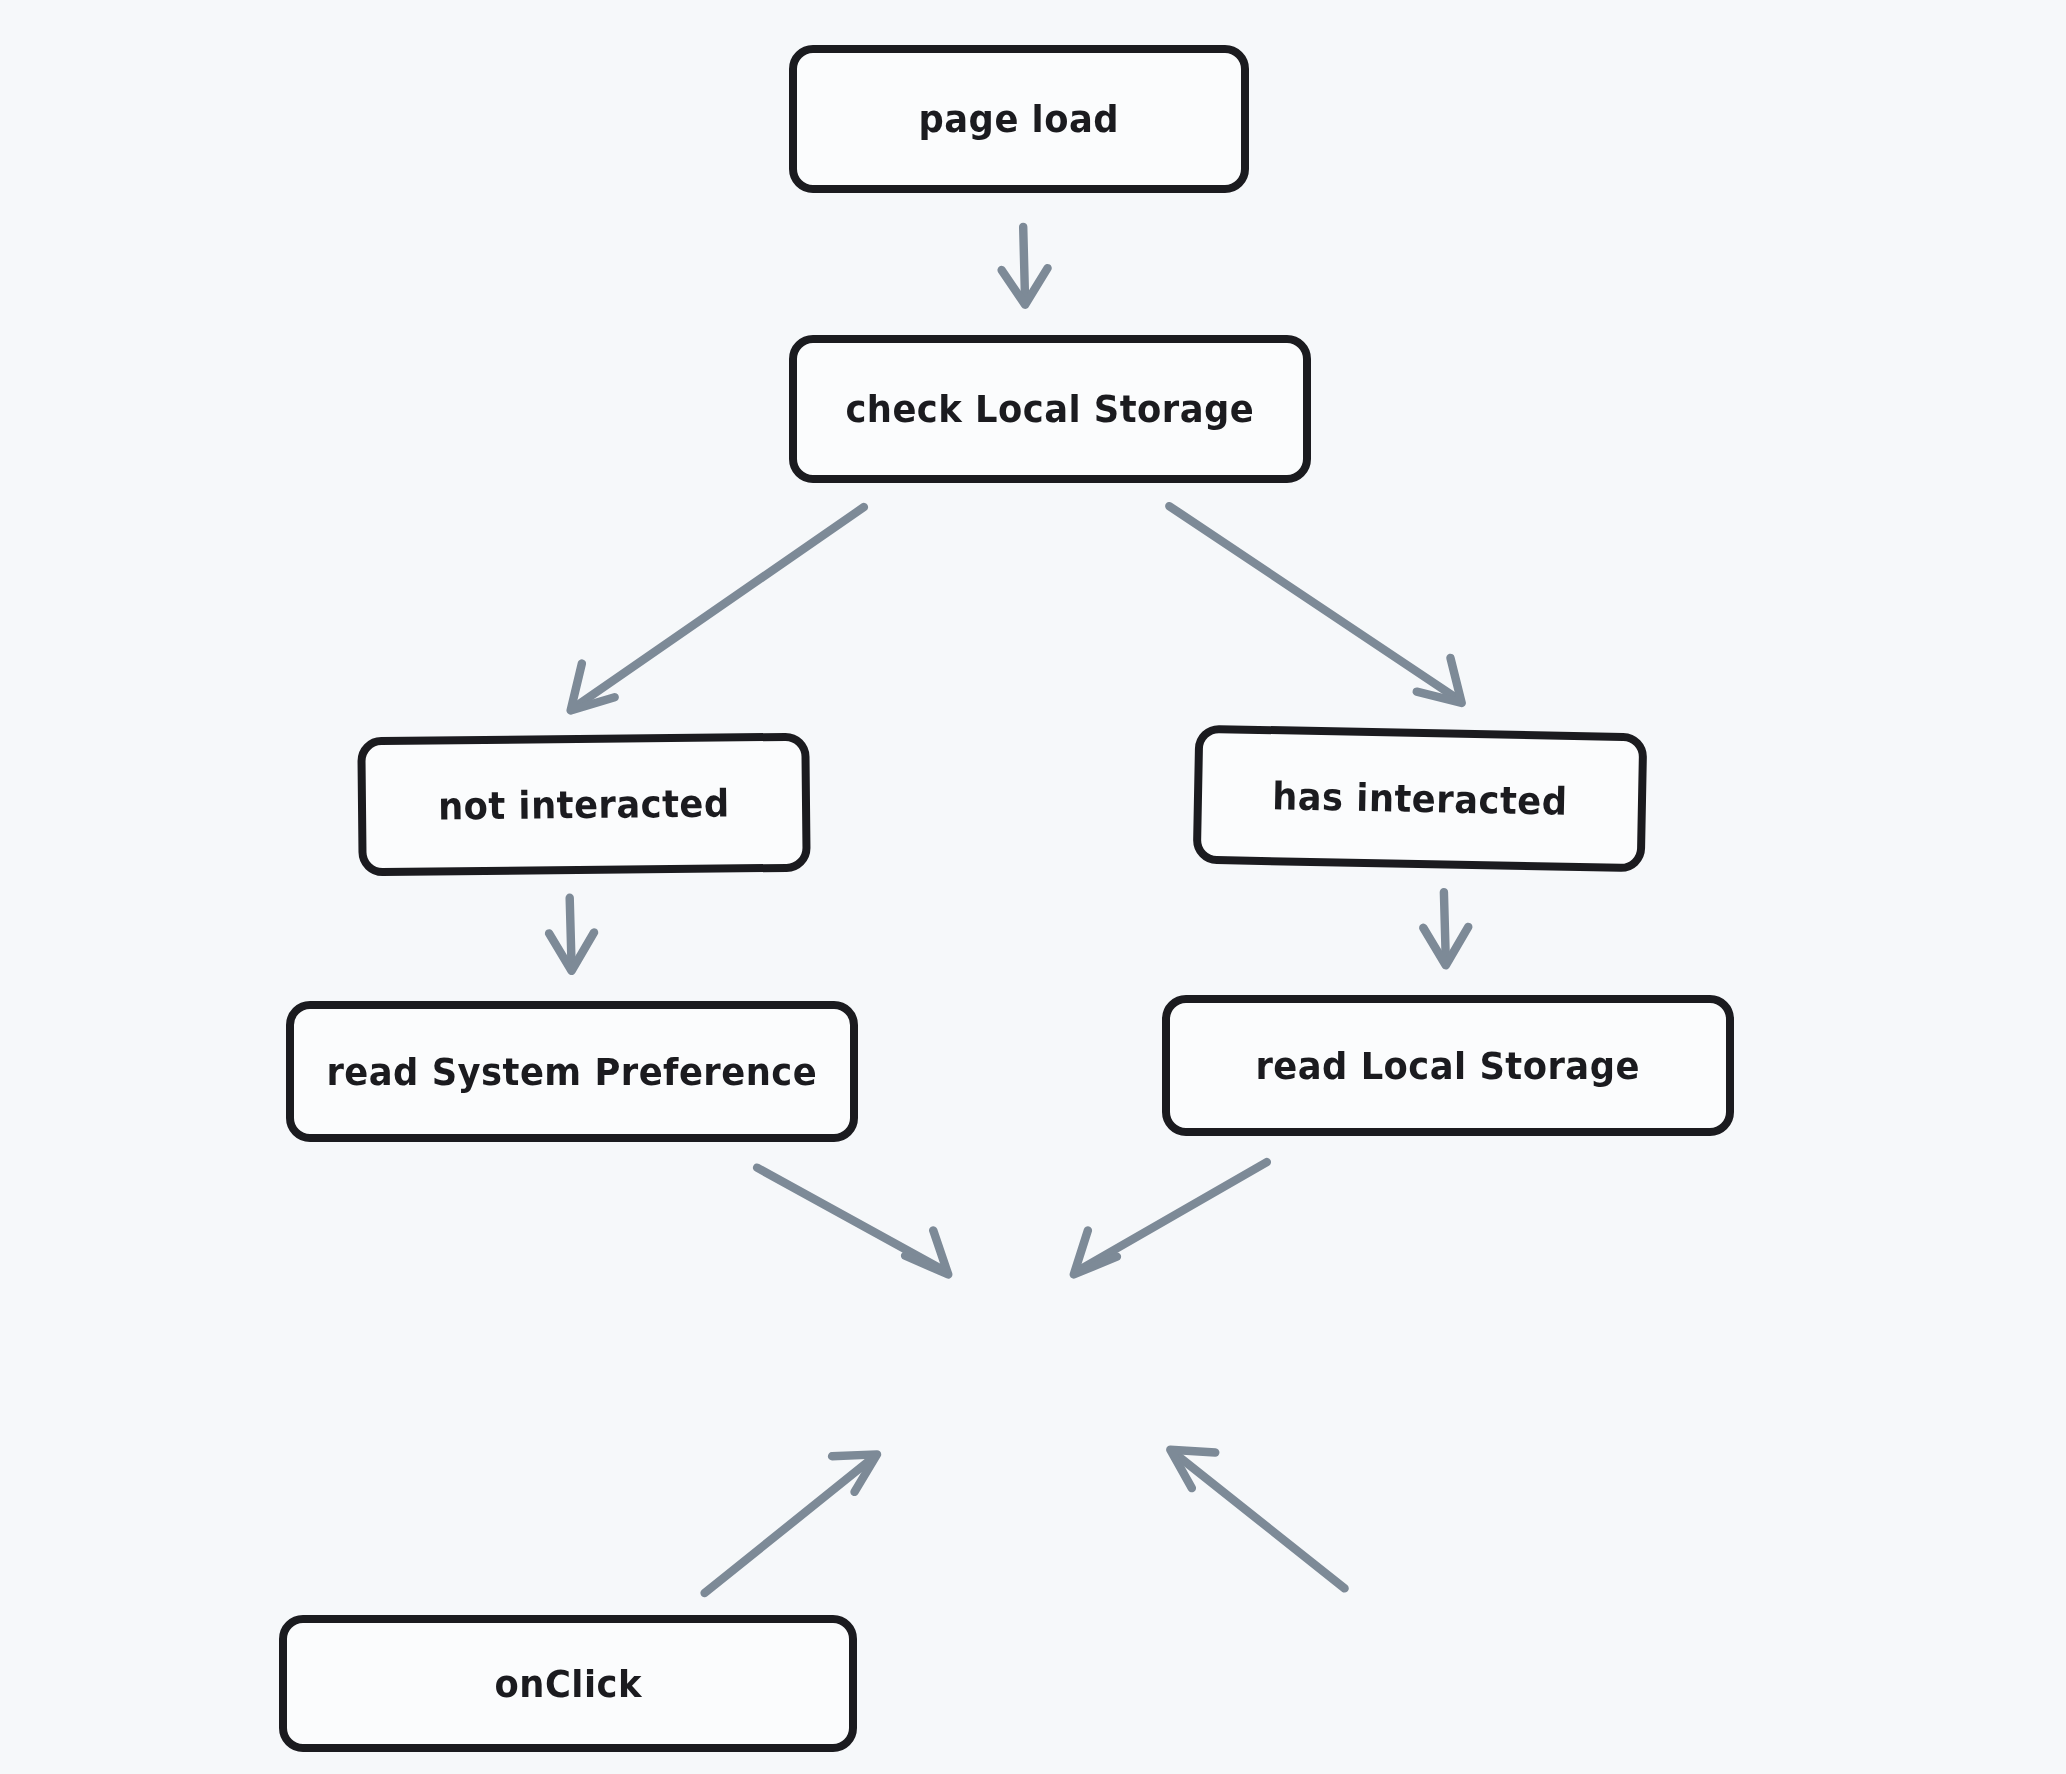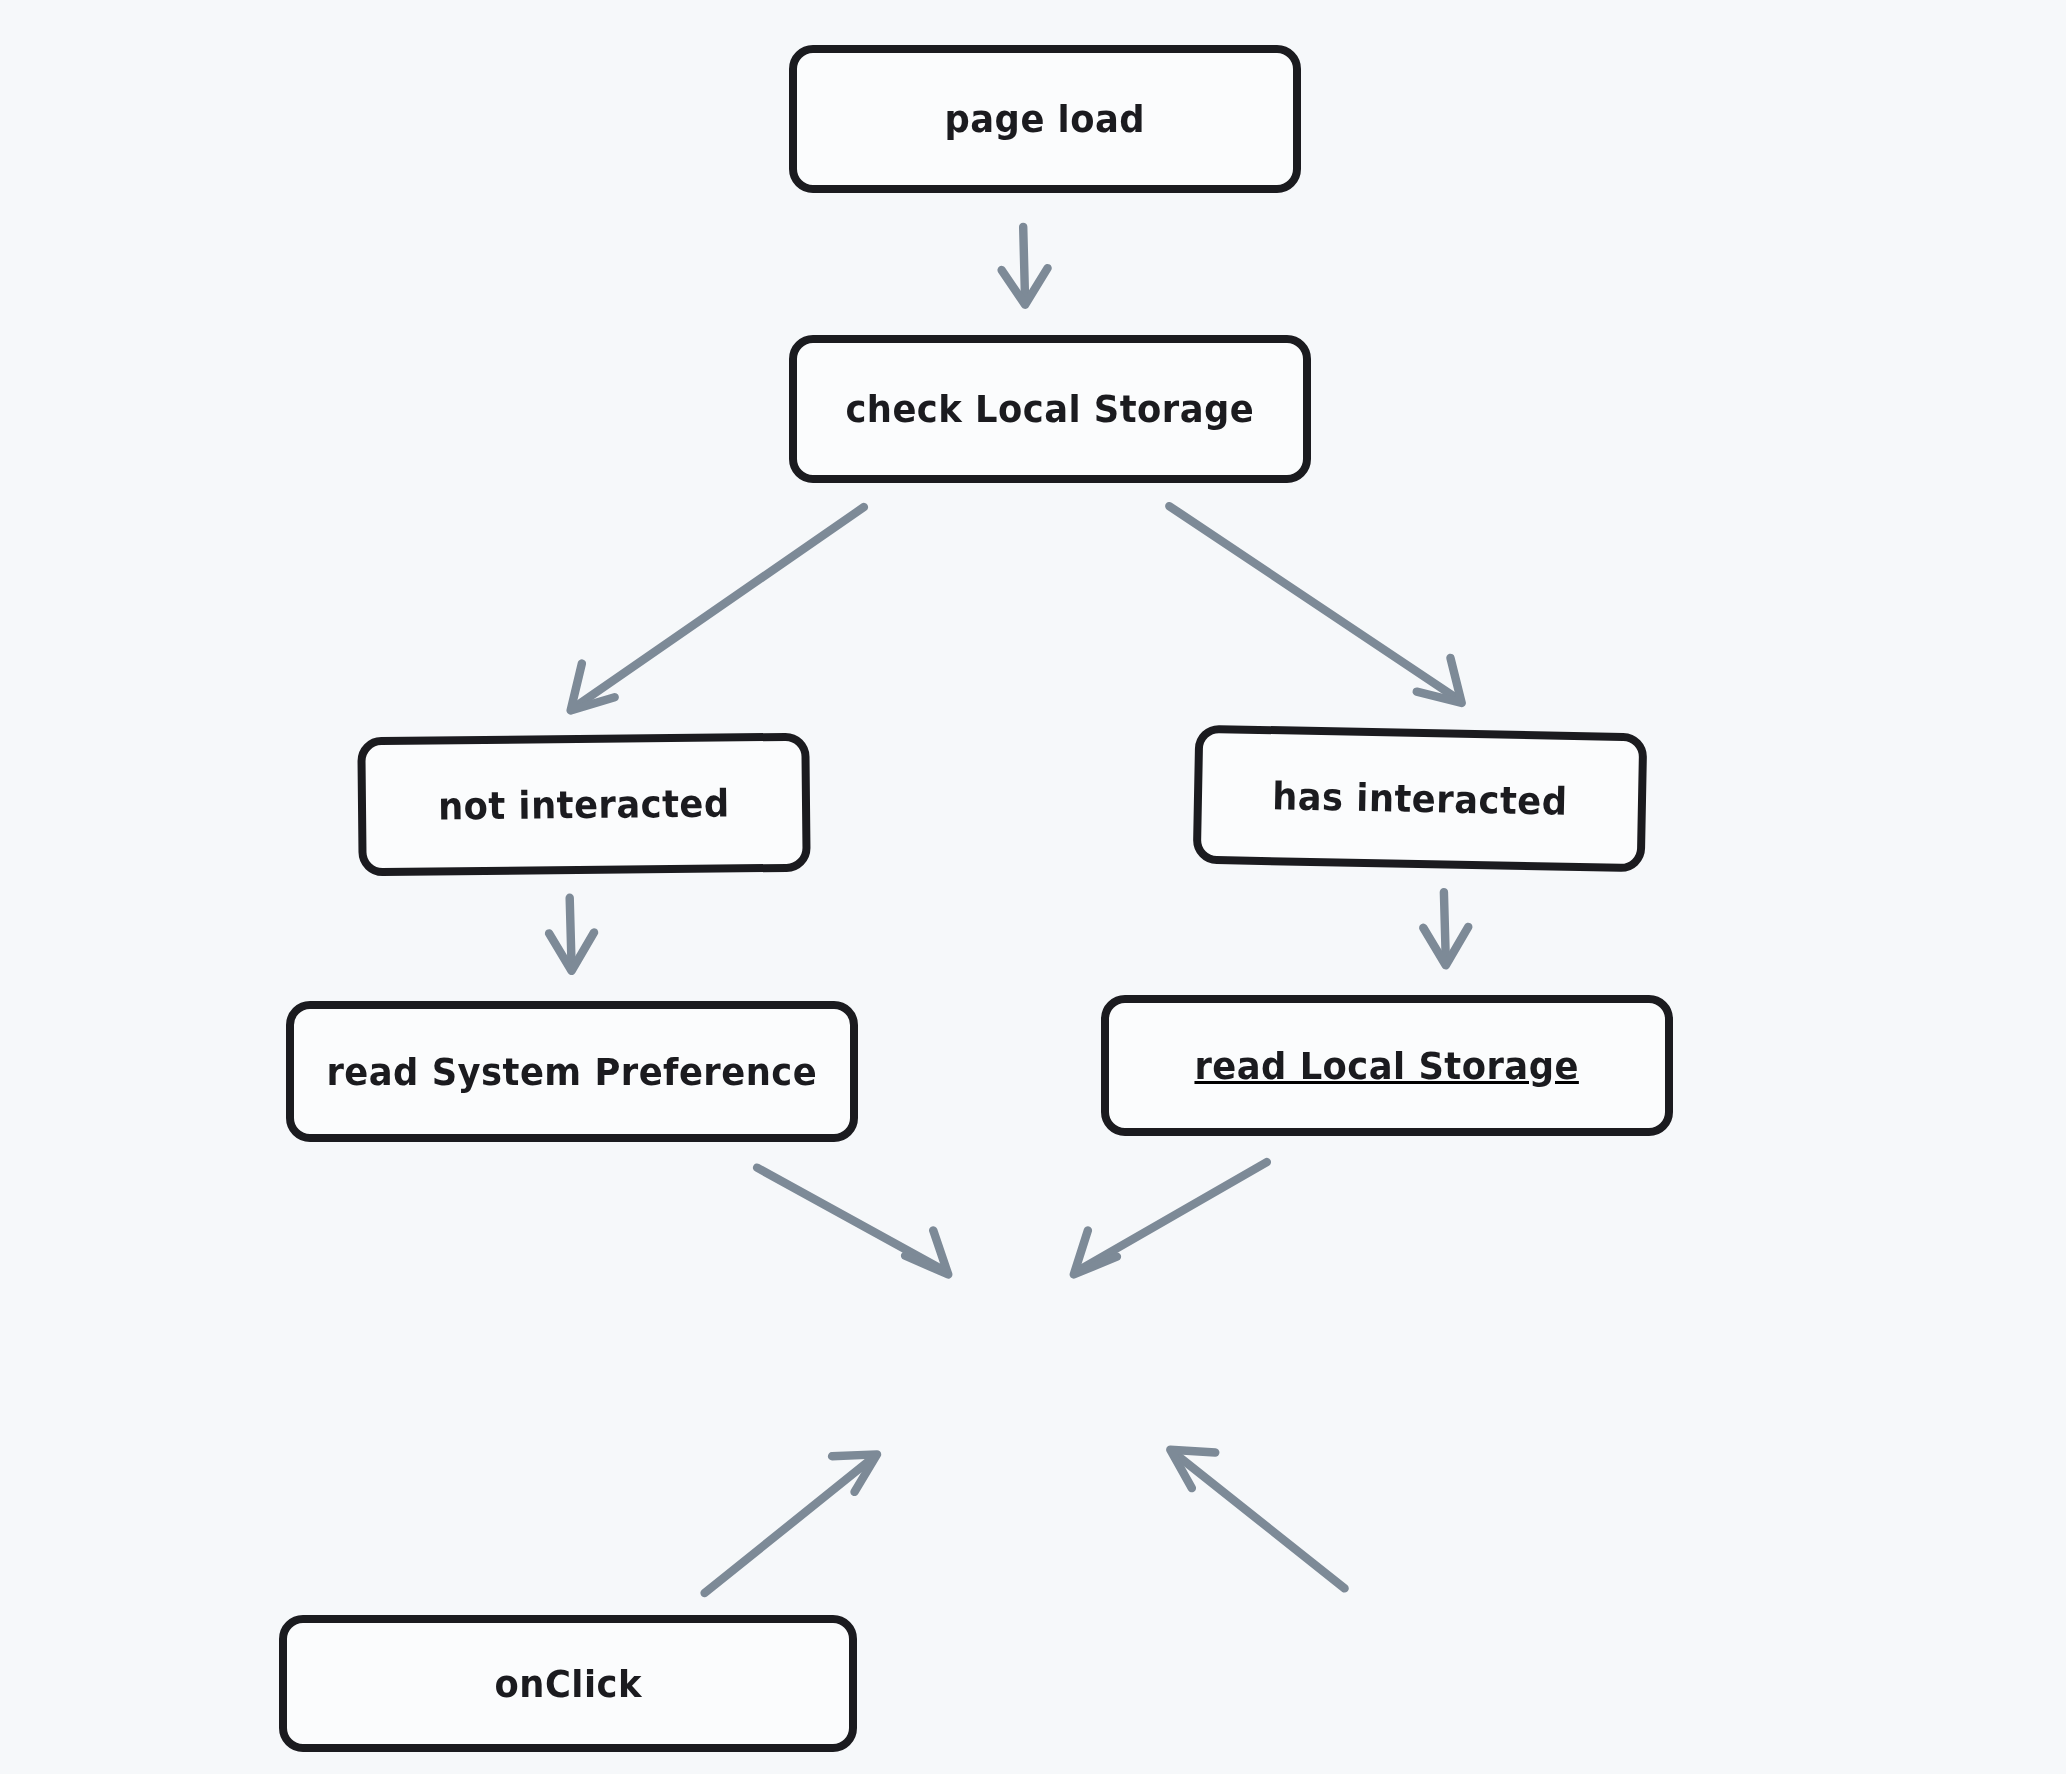--- a/index.html
+++ b/index.html
@@ -101,41 +101,41 @@
       </g>
 
       <g>
         <path d="M1435 1695 L1255 1552"></path>
         <path d="M1297 1550 L1249 1547 L1272 1588"></path>
       </g>
 
     </g>
   </svg>
 
-  <div class="node default" style="left:789px;top:45px;width:512px;height:148px;">
+  <div class="node default" style="left:789px;top:45px;width:460px;height:148px;">
     <span class="node-label">page load</span>
   </div>
 
   <div class="node default" style="left:789px;top:335px;width:522px;height:148px;">
     <span class="node-label">check Local Storage</span>
   </div>
 
   <div class="node default" style="left:358px;top:735px;width:452px;height:139px;transform:rotate(-0.6deg);">
     <span class="node-label">not interacted</span>
   </div>
 
   <div class="node default" style="left:1194px;top:729px;width:452px;height:139px;transform:rotate(1.1deg);">
     <span class="node-label">has interacted</span>
   </div>
 
   <div class="node default" style="left:286px;top:1001px;width:572px;height:141px;">
     <span class="node-label">read System Preference</span>
   </div>
 
-  <div class="node default" style="left:1101px;top:995px;width:572px;height:141px;text-decoration:underline;">
+  <div class="node default" style="left:1162px;top:995px;width:572px;height:141px;">
     <span class="node-label">read Local Storage</span>
   </div>
 
 
   <div class="node default" style="left:279px;top:1615px;width:578px;height:137px;">
     <span class="node-label">onClick</span>
   </div>
 
 
 </div>

